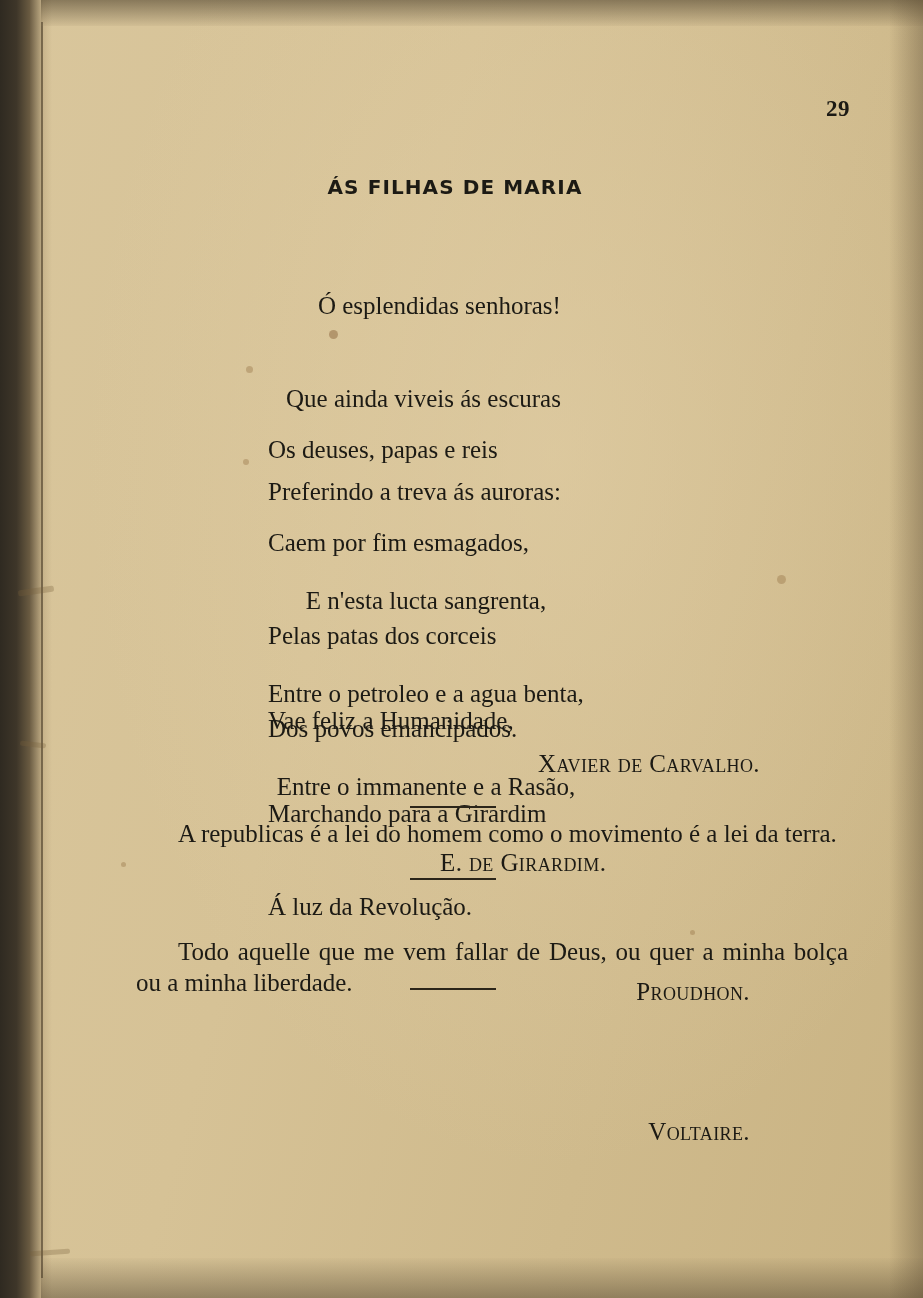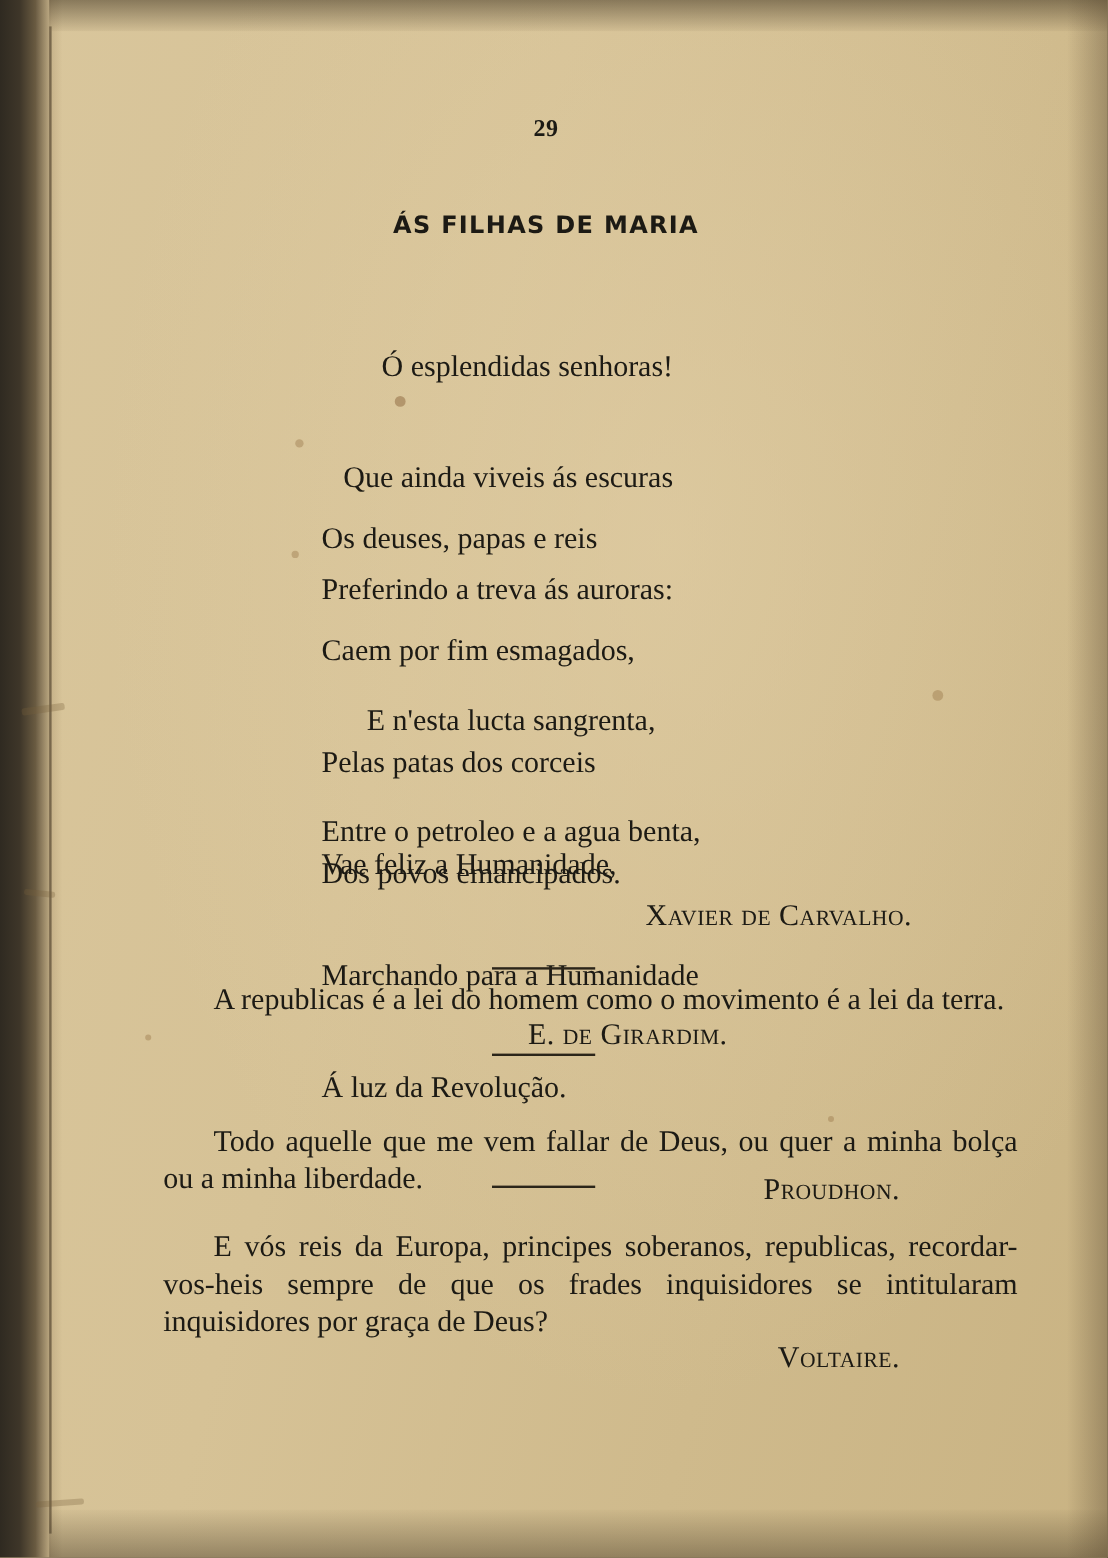--- a/index.html
+++ b/index.html
@@ -81,22 +81,22 @@
     width: 840px;
     height: 1298px;
     color: #1c1a14;
   }
 
   .folio {
     position: absolute;
     top: 96px;
     left: 0;
     width: 790px;
-    text-align: center;
-    font-size: 20px;
+    text-align: right;
+    font-size: 23px;
     font-weight: 700;
     letter-spacing: 0.5px;
     font-family: "Liberation Serif", serif;
   }
 
   .poem-title {
     position: absolute;
     top: 175px;
     left: 0;
     width: 790px;
@@ -204,39 +204,39 @@
     <div class="stanza" id="stanza-2">
       <div>Os deuses, papas e reis</div>
       <div>Caem por fim esmagados,</div>
       <div>Pelas patas dos corceis</div>
       <div>Dos povos emancipados.</div>
     </div>
 
     <div class="stanza" id="stanza-3">
       <div>E n'esta lucta sangrenta,</div>
       <div>Entre o petroleo e a agua benta,</div>
+      <div>Entre o immanente e a Rasão,</div>
     </div>
 
     <div class="stanza" id="stanza-4">
       <div>Vae feliz a Humanidade,</div>
-      <div>Marchando para a Humanidade</div>
+      <div>Marchando para a Girardim</div>
       <div>Á luz da Revolução.</div>
     </div>
 
     <div class="attrib" id="poem-attrib">Xavier de Carvalho.</div>
 
     <div class="rule" id="rule-1"></div>
 
     <div class="quote" id="quote-1">A republicas é a lei do homem como o movimento é a lei da terra.</div>
     <div class="quote-attrib-right" id="attrib-girardim">E. de Girardim.</div>
 
     <div class="rule" id="rule-2"></div>
 
     <div class="quote" id="quote-2">Todo aquelle que me vem fallar de Deus, ou quer a minha bolça ou a minha liberdade.</div>
     <div class="quote-attrib-right" id="attrib-proudhon">Proudhon.</div>
 
     <div class="rule" id="rule-3"></div>
 
-    <div class="quote" id="quote-3">E vós reis da Europa, principes soberanos, republicas, recordar-vos-heis sempre de que os frades inquisidores se intitularam inquisidores por graça de Deus?</div>
     <div class="quote-attrib-right" id="attrib-voltaire">Voltaire.</div>
 
   </div>
 </div>
 
 </body></html>

